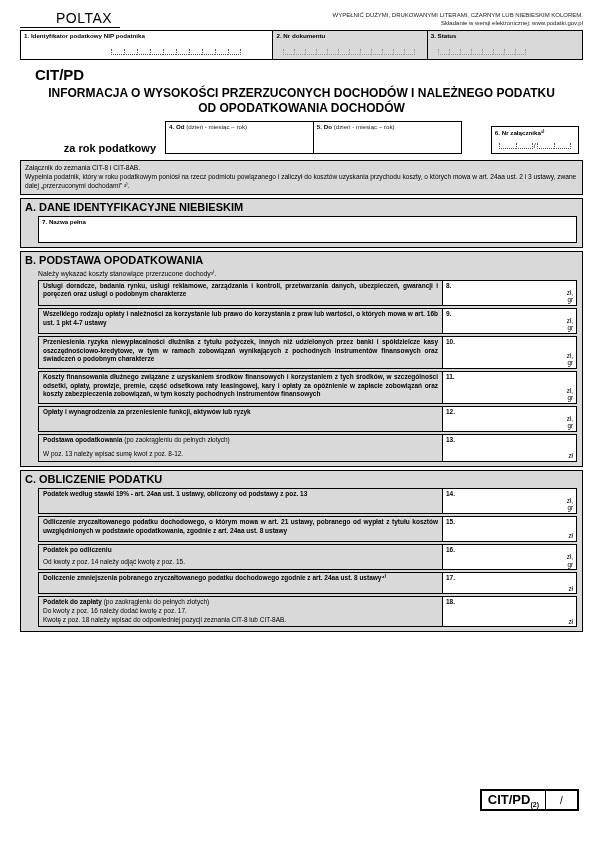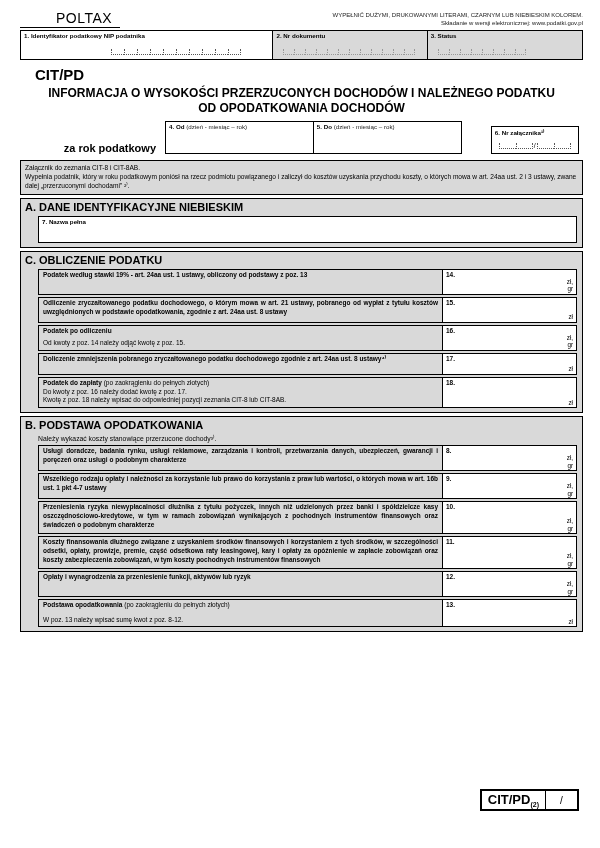--- a/index.html
+++ b/index.html
@@ -178,95 +178,20 @@
     </div>
 
     <div class="section">
       <div class="sec-title">A. DANE IDENTYFIKACYJNE NIEBIESKIM</div>
       <div class="fullfield">
         <div class="cell-label">7. Nazwa pełna</div>
       </div>
     </div>
 
     <div class="section">
-      <div class="sec-title">C. OBLICZENIE PODATKU</div>
-      <div class="rows">
-
-        <div class="frow h26">
-          <div class="flabel">
-            <div><span class="lb">Podatek według stawki 19% - art. 24aa ust. 1 ustawy, obliczony od podstawy z poz. 13</span><span class="ln"></span></div>
-          </div>
-          <div class="famount">
-            <div class="fnum">14.</div>
-            <div class="funits">
-                <div>zł,</div>
-                <div>gr</div>
-              </div>
-          </div>
-        </div>
-
-        <div class="frow h26">
-          <div class="flabel">
-            <div><span class="lb">Odliczenie zryczałtowanego podatku dochodowego, o którym mowa w art. 21 ustawy, pobranego od wypłat z tytułu kosztów uwzględnionych w podstawie opodatkowania, zgodnie z art. 24aa ust. 8 ustawy</span><span class="ln"></span></div>
-          </div>
-          <div class="famount">
-            <div class="fnum">15.</div>
-            <div class="funits">
-                <div>zł</div>
-                <div></div>
-              </div>
-          </div>
-        </div>
-
-        <div class="frow h26">
-          <div class="flabel pushnote">
-            <div><span class="lb">Podatek po odliczeniu</span><span class="ln"></span></div>
-            <div class="fnote">Od kwoty z poz. 14 należy odjąć kwotę z poz. 15.</div>
-          </div>
-          <div class="famount">
-            <div class="fnum">16.</div>
-            <div class="funits">
-                <div>zł,</div>
-                <div>gr</div>
-              </div>
-          </div>
-        </div>
-
-        <div class="frow h22">
-          <div class="flabel">
-            <div><span class="lb">Doliczenie zmniejszenia pobranego zryczałtowanego podatku dochodowego zgodnie z art. 24aa ust. 8 ustawy⁴⁾</span><span class="ln"></span></div>
-          </div>
-          <div class="famount">
-            <div class="fnum">17.</div>
-            <div class="funits">
-                <div>zł</div>
-                <div></div>
-              </div>
-          </div>
-        </div>
-
-        <div class="frow h30">
-          <div class="flabel">
-            <div><span class="lb">Podatek do zapłaty</span><span class="ln"> (po zaokrągleniu do pełnych złotych)</span></div>
-            <div class="fnote">Do kwoty z poz. 16 należy dodać kwotę z poz. 17.</div>
-            <div class="fnote">Kwotę z poz. 18 należy wpisać do odpowiedniej pozycji zeznania CIT-8 lub CIT-8AB.</div>
-          </div>
-          <div class="famount">
-            <div class="fnum">18.</div>
-            <div class="funits">
-                <div>zł</div>
-                <div></div>
-              </div>
-          </div>
-        </div>
-
-      </div>
-    </div>
-
-    <div class="section">
       <div class="sec-title">B. PODSTAWA OPODATKOWANIA</div>
       <div class="sec-sub">Należy wykazać koszty stanowiące przerzucone dochody³⁾.</div>
       <div class="rows">
 
         <div class="frow h26">
           <div class="flabel">
             <div><span class="lb">Usługi doradcze, badania rynku, usługi reklamowe, zarządzania i kontroli, przetwarzania danych, ubezpieczeń, gwarancji i poręczeń oraz usługi o podobnym charakterze</span><span class="ln"></span></div>
           </div>
           <div class="famount">
             <div class="fnum">8.</div>
@@ -329,20 +254,95 @@
           </div>
         </div>
 
         <div class="frow h28">
           <div class="flabel pushnote">
             <div><span class="lb">Podstawa opodatkowania</span><span class="ln"> (po zaokrągleniu do pełnych złotych)</span></div>
             <div class="fnote">W poz. 13 należy wpisać sumę kwot z poz. 8-12.</div>
           </div>
           <div class="famount">
             <div class="fnum">13.</div>
+            <div class="funits">
+                <div>zł</div>
+                <div></div>
+              </div>
+          </div>
+        </div>
+
+      </div>
+    </div>
+
+    <div class="section">
+      <div class="sec-title">C. OBLICZENIE PODATKU</div>
+      <div class="rows">
+
+        <div class="frow h26">
+          <div class="flabel">
+            <div><span class="lb">Podatek według stawki 19% - art. 24aa ust. 1 ustawy, obliczony od podstawy z poz. 13</span><span class="ln"></span></div>
+          </div>
+          <div class="famount">
+            <div class="fnum">14.</div>
+            <div class="funits">
+                <div>zł,</div>
+                <div>gr</div>
+              </div>
+          </div>
+        </div>
+
+        <div class="frow h26">
+          <div class="flabel">
+            <div><span class="lb">Odliczenie zryczałtowanego podatku dochodowego, o którym mowa w art. 21 ustawy, pobranego od wypłat z tytułu kosztów uwzględnionych w podstawie opodatkowania, zgodnie z art. 24aa ust. 8 ustawy</span><span class="ln"></span></div>
+          </div>
+          <div class="famount">
+            <div class="fnum">15.</div>
+            <div class="funits">
+                <div>zł</div>
+                <div></div>
+              </div>
+          </div>
+        </div>
+
+        <div class="frow h26">
+          <div class="flabel pushnote">
+            <div><span class="lb">Podatek po odliczeniu</span><span class="ln"></span></div>
+            <div class="fnote">Od kwoty z poz. 14 należy odjąć kwotę z poz. 15.</div>
+          </div>
+          <div class="famount">
+            <div class="fnum">16.</div>
+            <div class="funits">
+                <div>zł,</div>
+                <div>gr</div>
+              </div>
+          </div>
+        </div>
+
+        <div class="frow h22">
+          <div class="flabel">
+            <div><span class="lb">Doliczenie zmniejszenia pobranego zryczałtowanego podatku dochodowego zgodnie z art. 24aa ust. 8 ustawy⁴⁾</span><span class="ln"></span></div>
+          </div>
+          <div class="famount">
+            <div class="fnum">17.</div>
+            <div class="funits">
+                <div>zł</div>
+                <div></div>
+              </div>
+          </div>
+        </div>
+
+        <div class="frow h30">
+          <div class="flabel">
+            <div><span class="lb">Podatek do zapłaty</span><span class="ln"> (po zaokrągleniu do pełnych złotych)</span></div>
+            <div class="fnote">Do kwoty z poz. 16 należy dodać kwotę z poz. 17.</div>
+            <div class="fnote">Kwotę z poz. 18 należy wpisać do odpowiedniej pozycji zeznania CIT-8 lub CIT-8AB.</div>
+          </div>
+          <div class="famount">
+            <div class="fnum">18.</div>
             <div class="funits">
                 <div>zł</div>
                 <div></div>
               </div>
           </div>
         </div>
 
       </div>
     </div>
 

